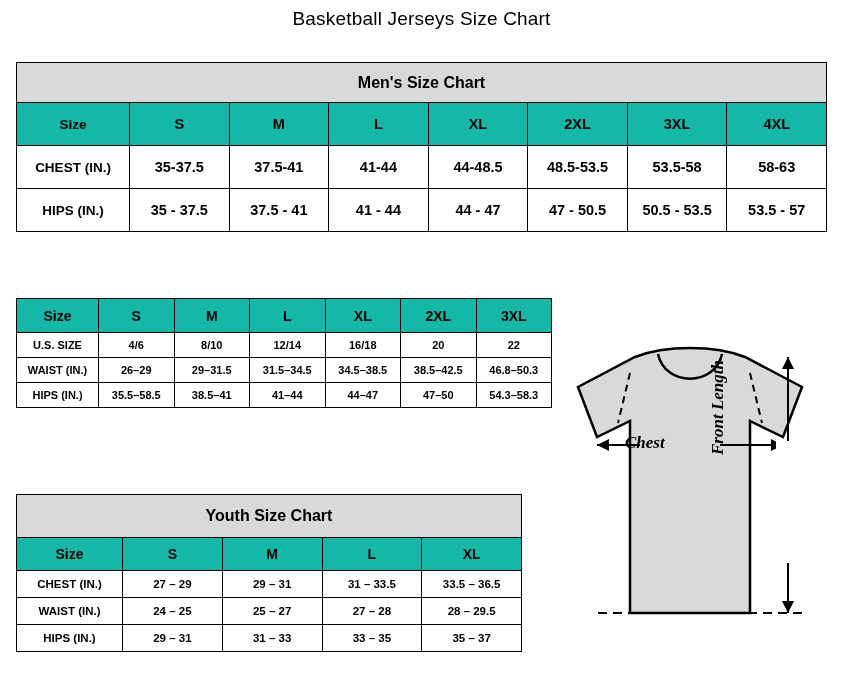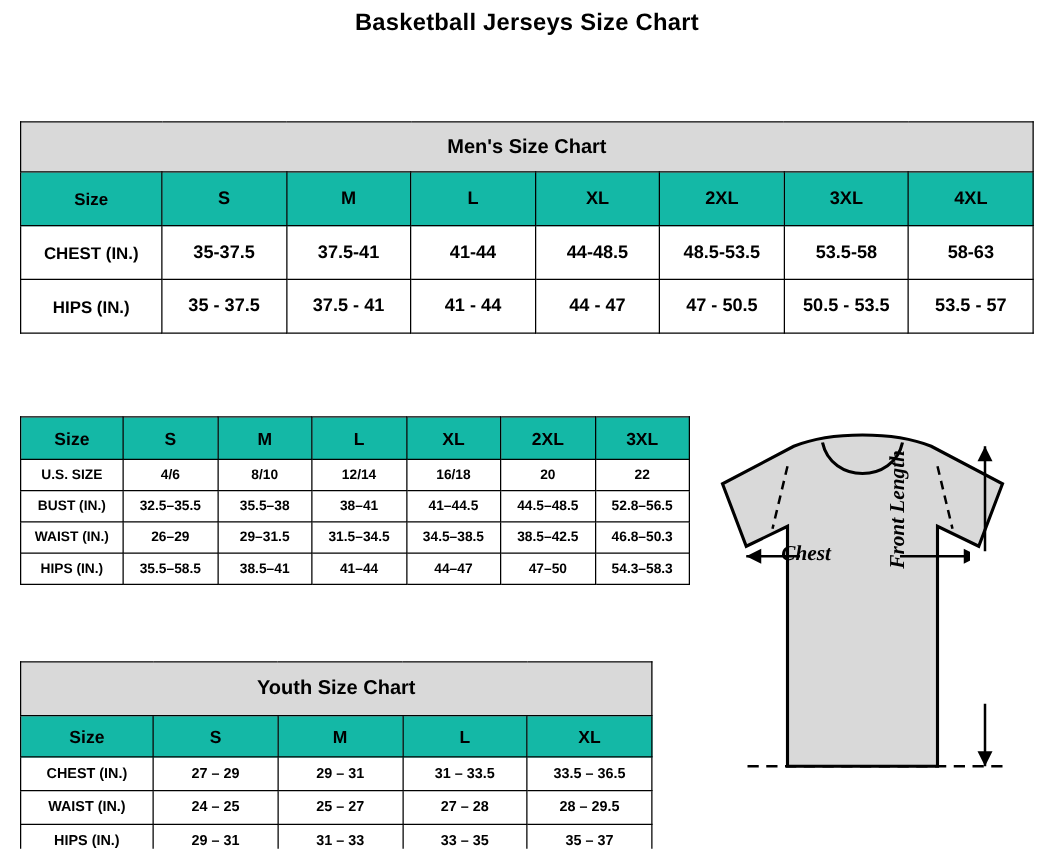--- a/index.html
+++ b/index.html
@@ -15,29 +15,28 @@
     color: #000000;
     overflow: hidden;
   }
   #page-title {
     position: absolute;
     top: 8px;
     left: 0;
     width: 843px;
     text-align: center;
     font-size: 19px;
-    font-weight: bold;
+    font-weight: normal;
     letter-spacing: 0.2px;
   }
 
   table.sizechart {
     border-collapse: collapse;
     table-layout: fixed;
     background: #ffffff;
-    margin-top: 35px;
   }
   table.sizechart td, table.sizechart th {
     border: 1px solid #000000;
     text-align: center;
     vertical-align: middle;
     padding: 0;
     font-weight: bold;
   }
   .caption-cell {
     background: #d9d9d9;
@@ -189,29 +188,20 @@
       <td class="hdr-cell">3XL</td>
     </tr>
     <tr>
       <td class="data row-label">U.S. SIZE</td>
       <td class="data">4/6</td>
       <td class="data">8/10</td>
       <td class="data">12/14</td>
       <td class="data">16/18</td>
       <td class="data">20</td>
       <td class="data">22</td>
-    </tr>
-    <tr>
-      <td class="data row-label">BUST  (IN.)</td>
-      <td class="data">32.5–35.5</td>
-      <td class="data">35.5–38</td>
-      <td class="data">38–41</td>
-      <td class="data">41–44.5</td>
-      <td class="data">44.5–48.5</td>
-      <td class="data">52.8–56.5</td>
     </tr>
     <tr>
       <td class="data row-label">WAIST  (IN.)</td>
       <td class="data">26–29</td>
       <td class="data">29–31.5</td>
       <td class="data">31.5–34.5</td>
       <td class="data">34.5–38.5</td>
       <td class="data">38.5–42.5</td>
       <td class="data">46.8–50.3</td>
     </tr>

